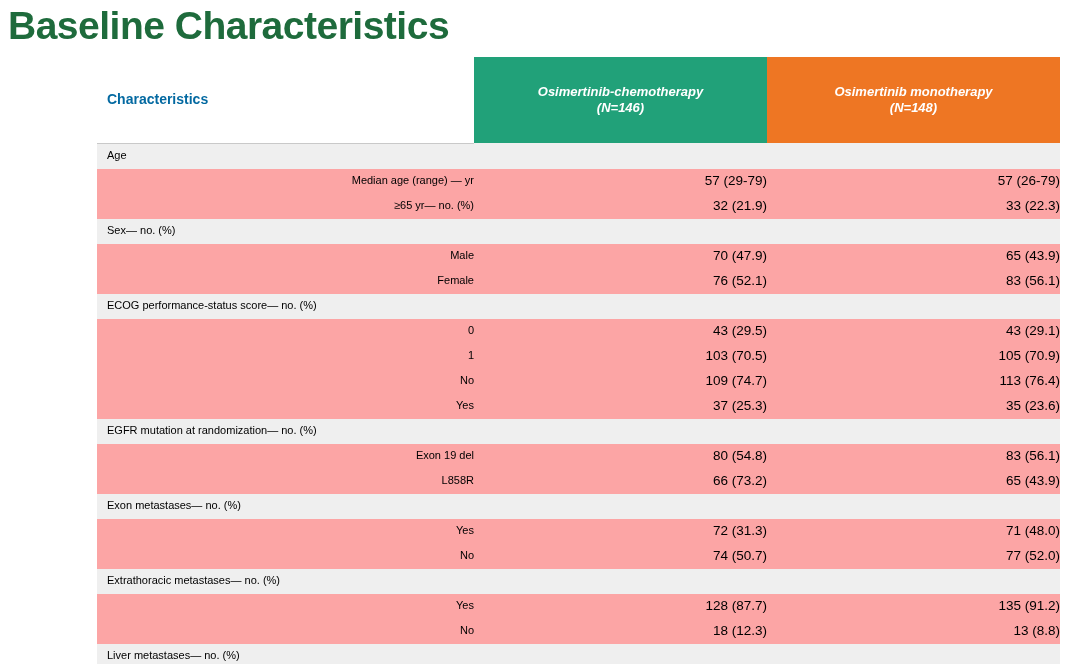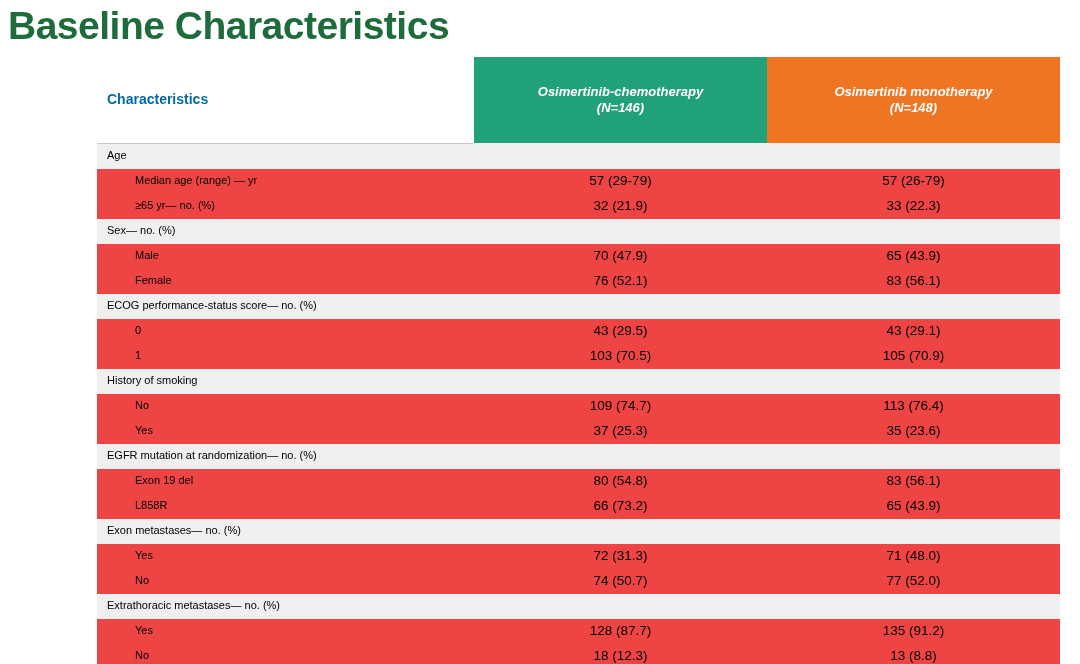--- a/index.html
+++ b/index.html
@@ -77,21 +77,22 @@
   tbody td {
     padding: 2px 0 2px 0;
     line-height: 1.45;
     height: 21px;
     vertical-align: middle;
   }
   tbody tr.group td {
     background: #efefef;
   }
   tbody tr.plain td {
-    background: #ef4444;
+    background: #fca5a5;
+    text-align: right;
   }
   td.label {
     text-align: left;
     padding-left: 10px;
     white-space: nowrap;
     font-size: 11px;
   }
   td.label.indent {
     padding-left: 38px;
   }
@@ -166,25 +167,20 @@
           <tr class="plain">
             <td class="label indent">0</td>
             <td class="val">43 (29.5)</td>
             <td class="val">43 (29.1)</td>
           </tr>
           <tr class="plain">
             <td class="label indent">1</td>
             <td class="val">103 (70.5)</td>
             <td class="val">105 (70.9)</td>
           </tr>
-          <tr class="group">
-            <td class="label">History of smoking</td>
-            <td class="val"></td>
-            <td class="val"></td>
-          </tr>
           <tr class="plain">
             <td class="label indent">No</td>
             <td class="val">109 (74.7)</td>
             <td class="val">113 (76.4)</td>
           </tr>
           <tr class="plain">
             <td class="label indent">Yes</td>
             <td class="val">37 (25.3)</td>
             <td class="val">35 (23.6)</td>
           </tr>

